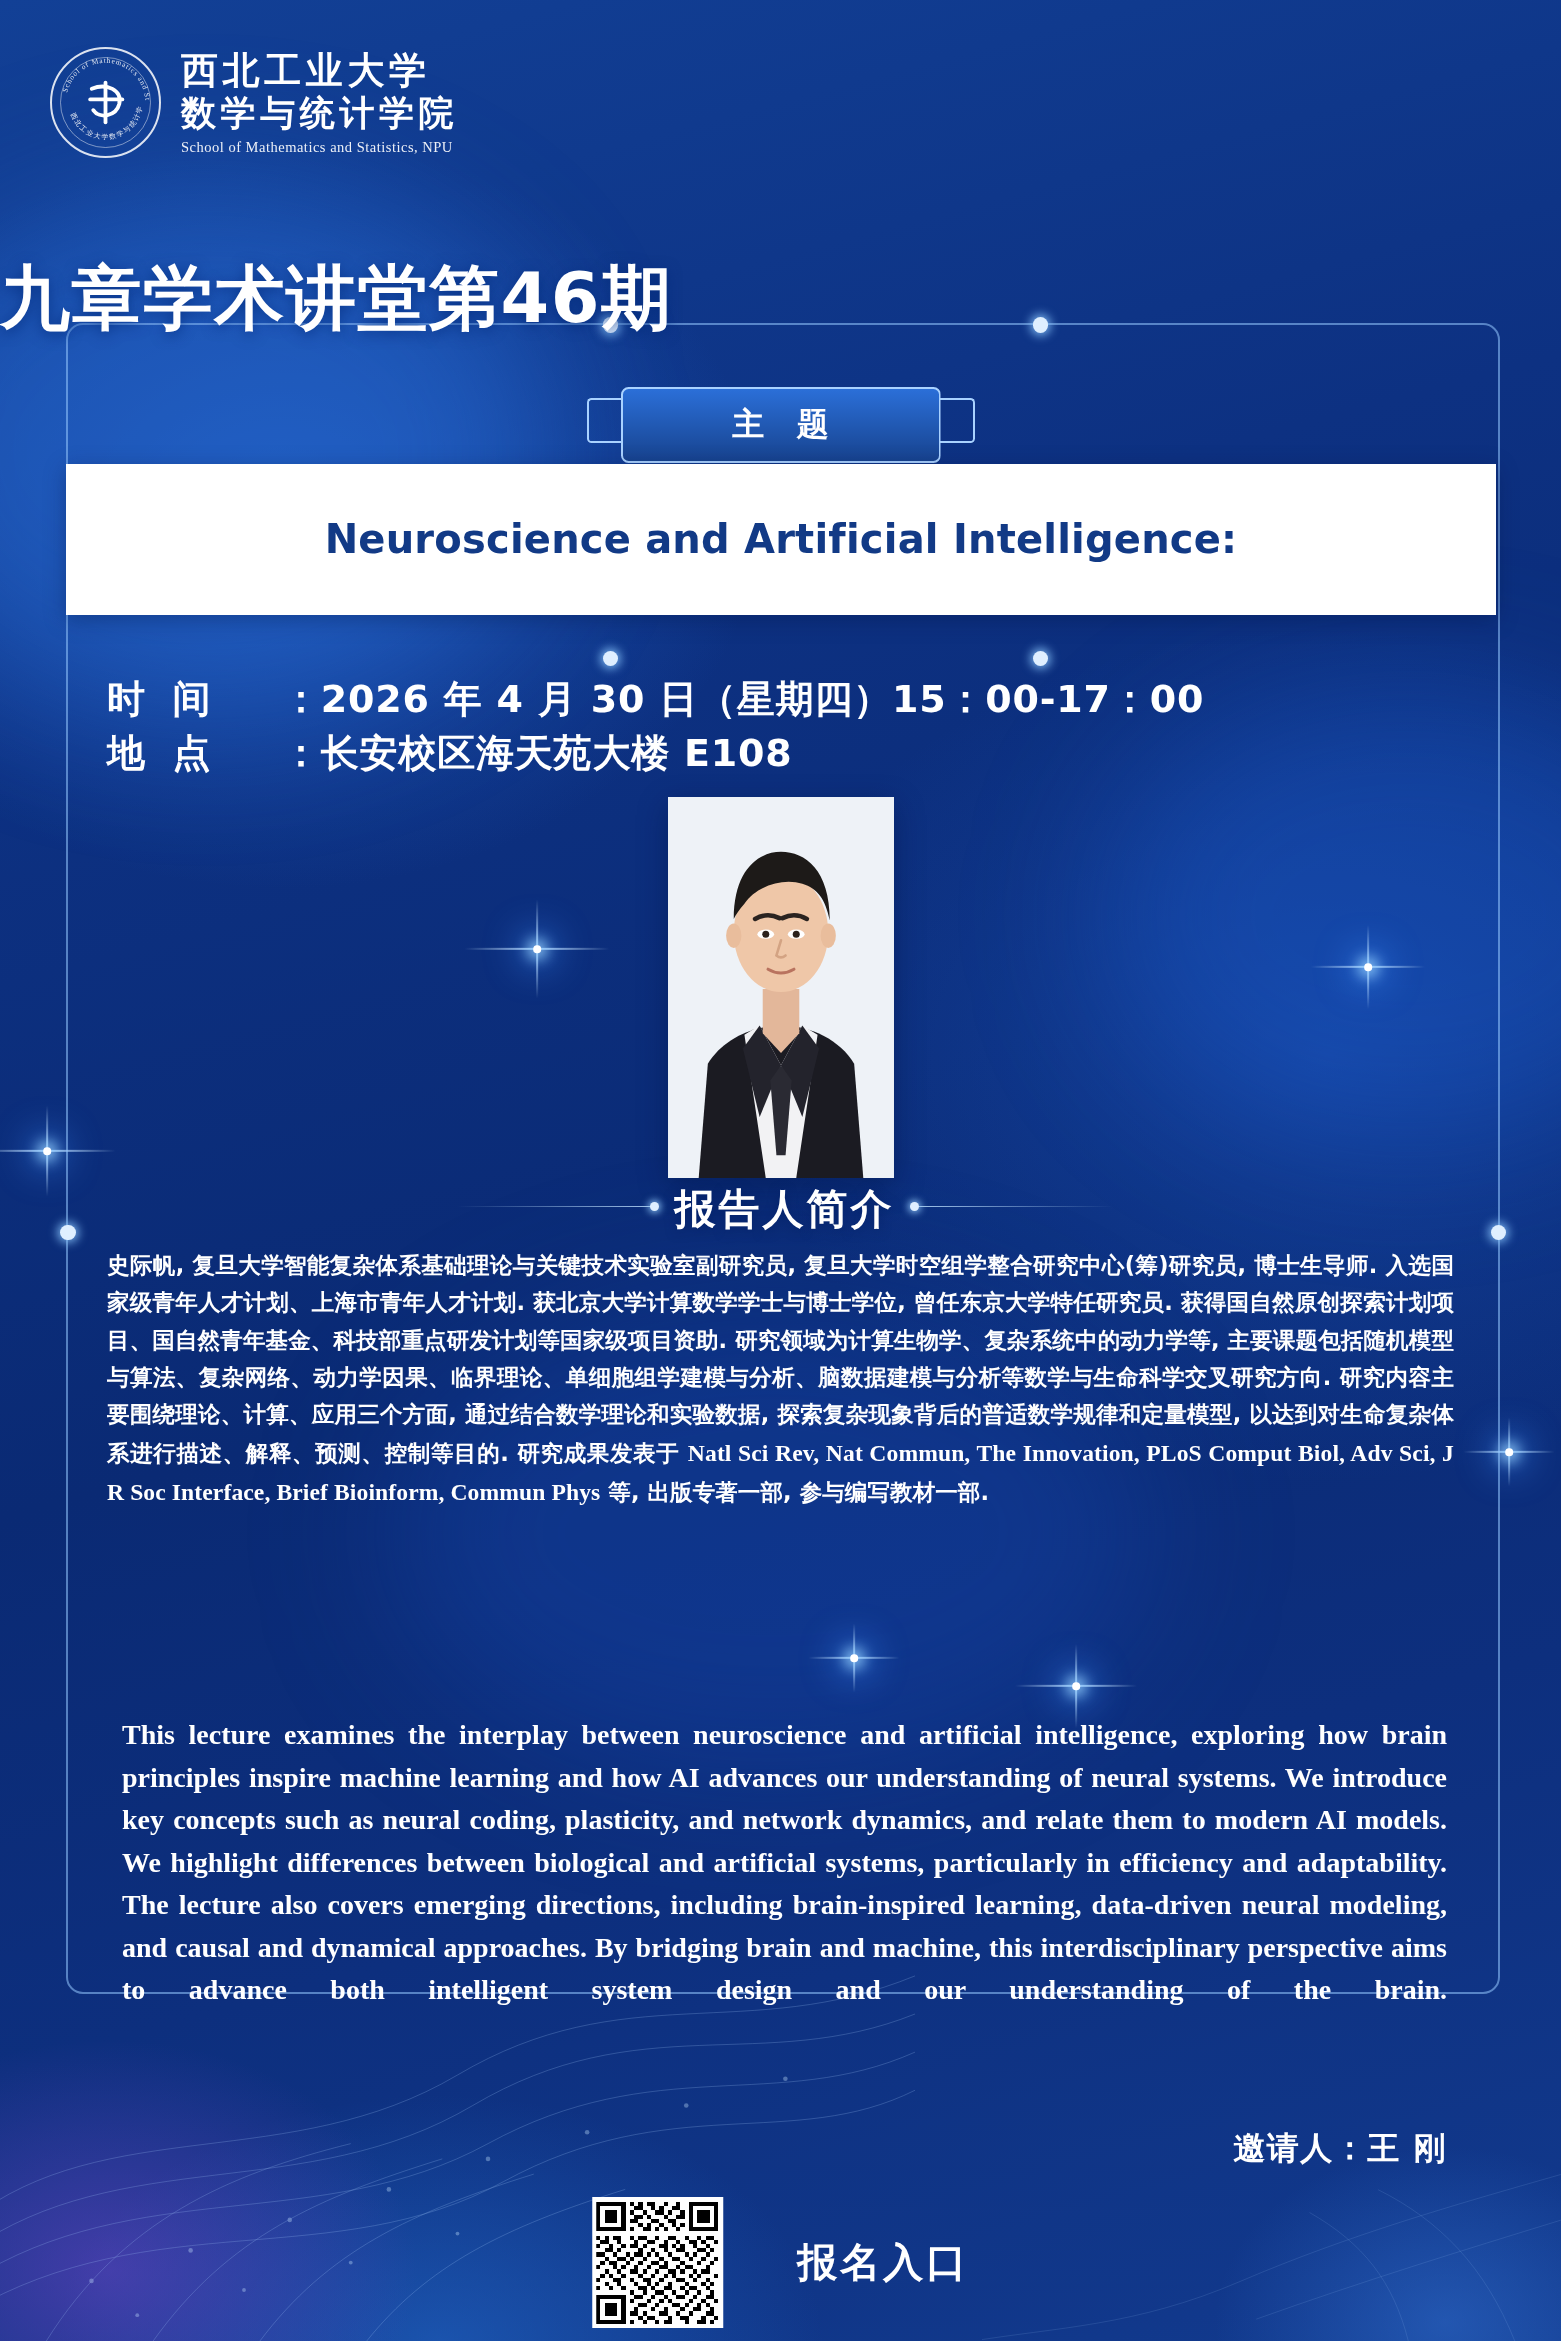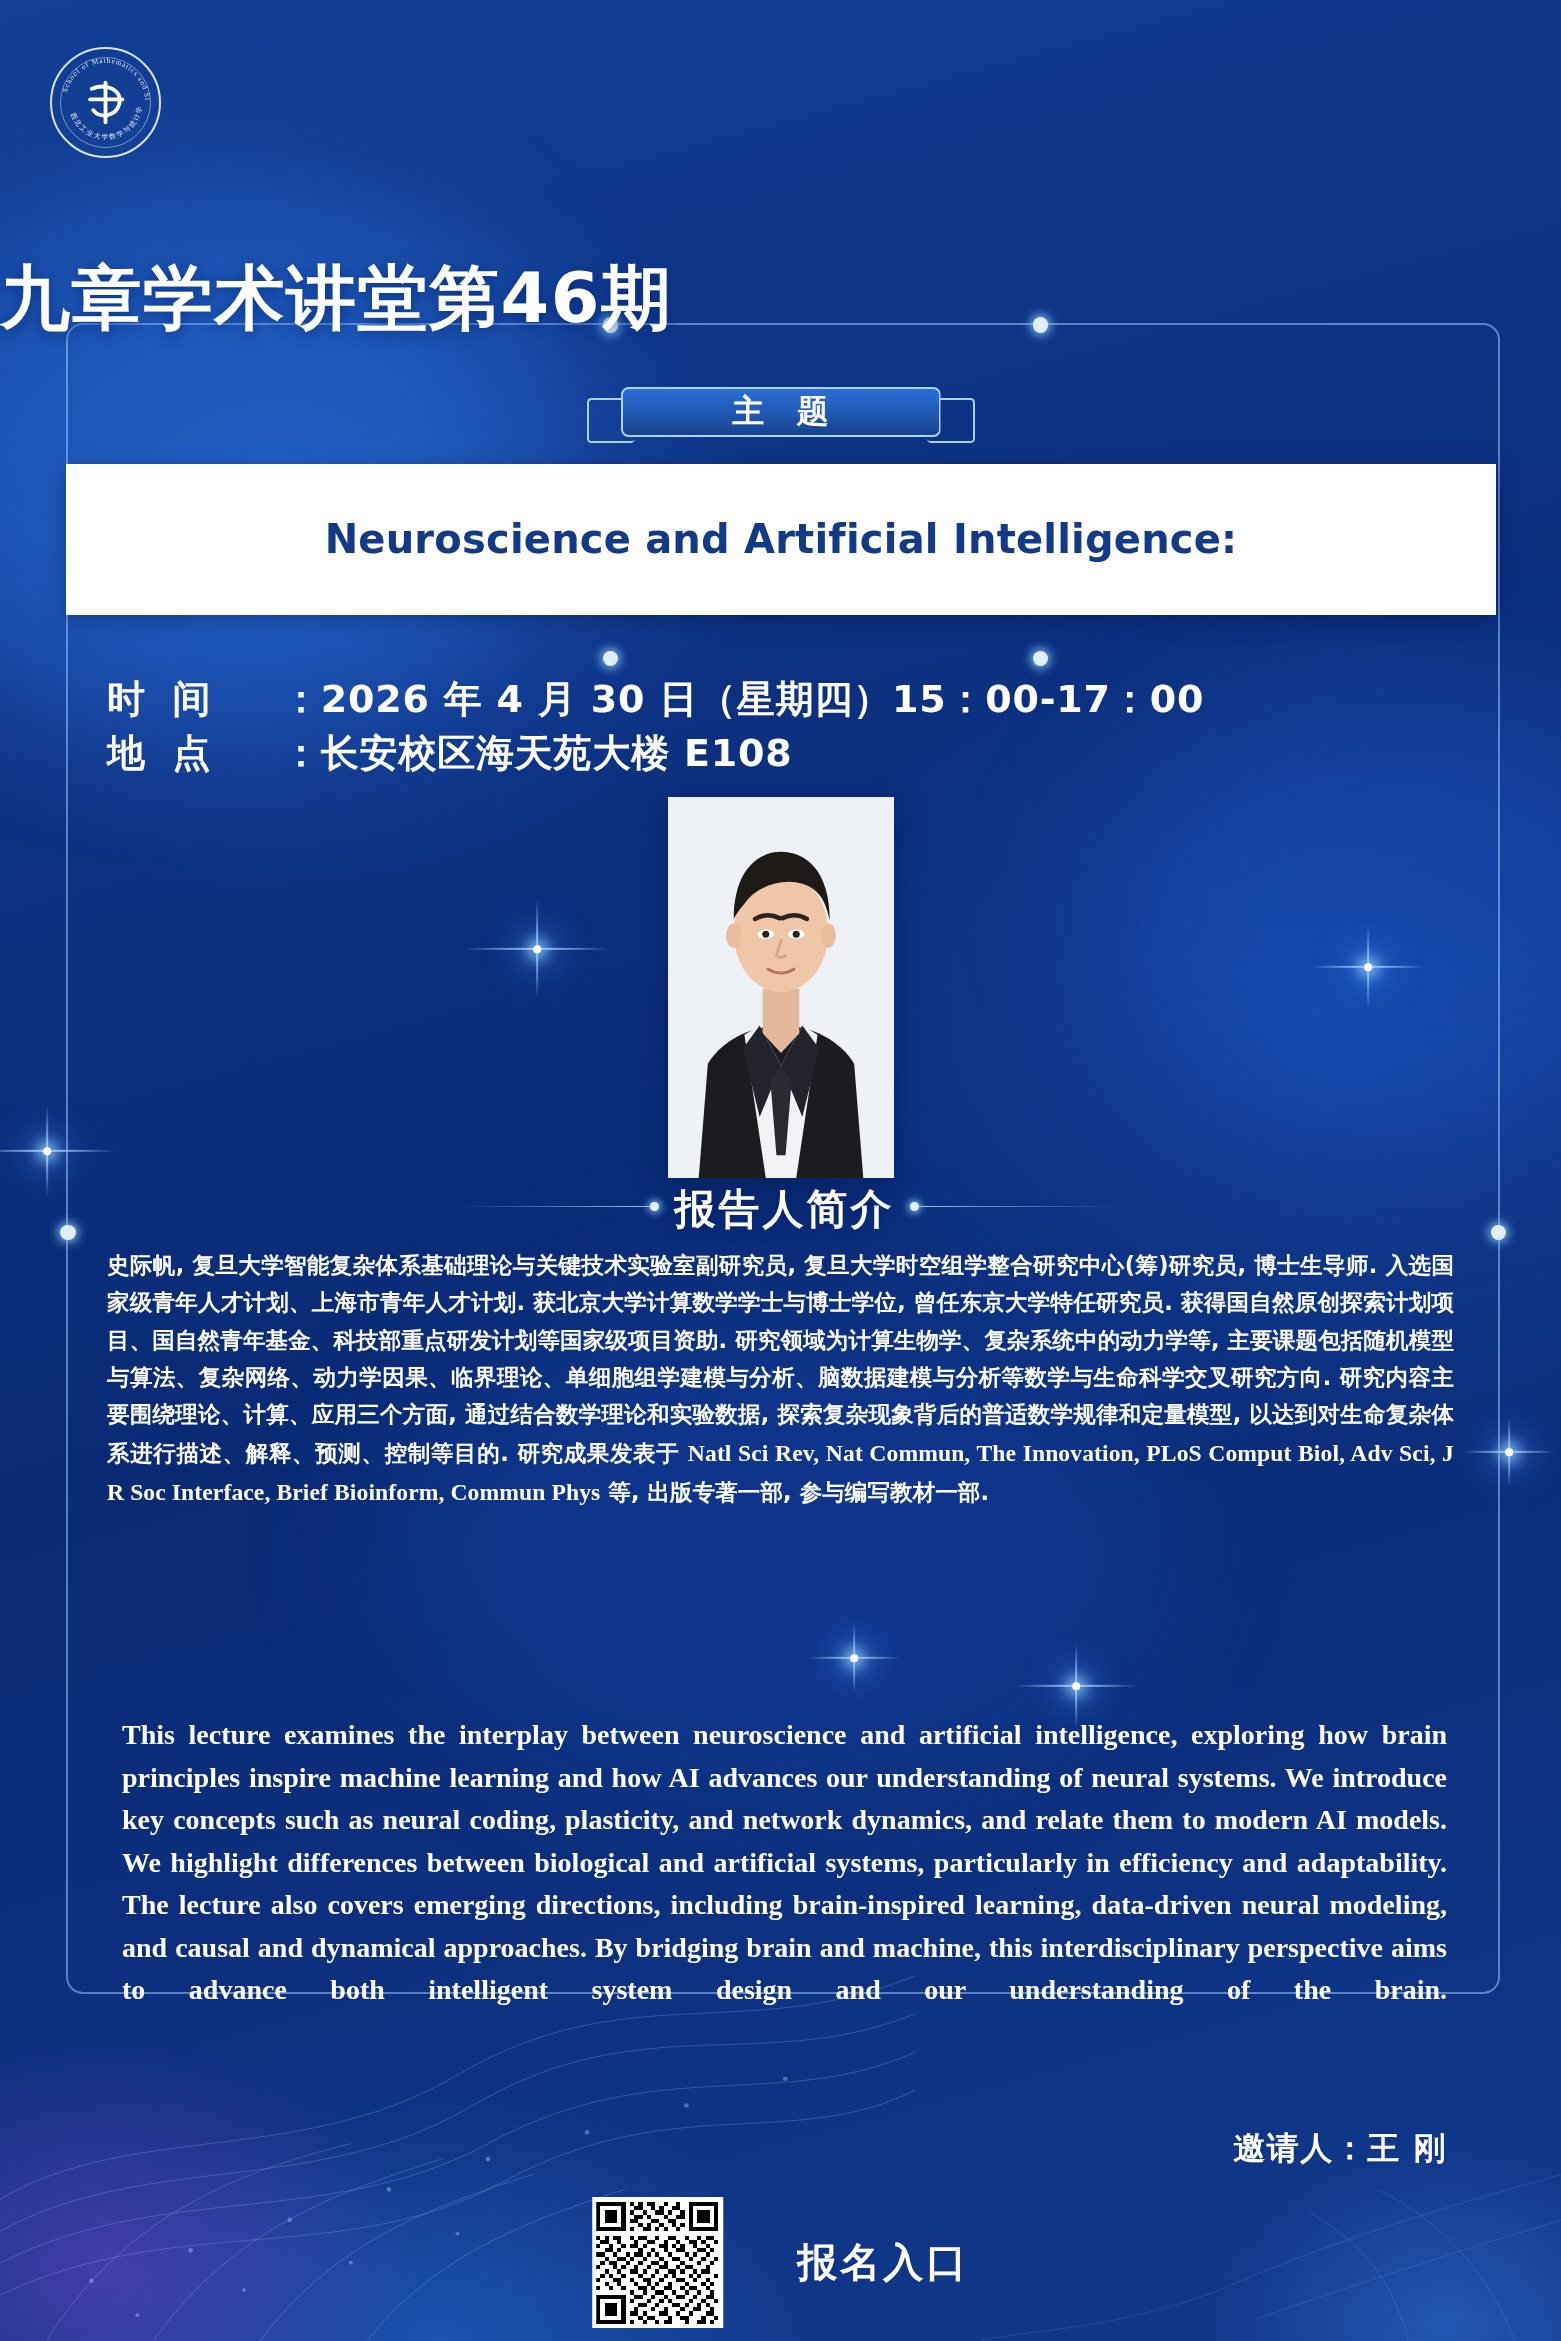--- a/index.html
+++ b/index.html
@@ -130,21 +130,21 @@
     font-size: 70px; font-weight: 700; color: #ffffff;
     letter-spacing: 1.5px;
     text-shadow: 0 3px 13.7px rgba(0,40,120,0.7);
   }
 
   
   .topic-badge {
     position: absolute;
     left: 50%; transform: translateX(-50%);
     top: 387px;
-    width: 320px; height: 50px;
+    width: 320px; height: 76px;
   }
   .topic-badge .bg {
     position: absolute; inset: 0;
     background: linear-gradient(180deg, #2b6fd8 0%, #17438f 100%);
     border: 2.3px solid #a9d2ff;
     border-radius: 7.6px;
     clip-path: polygon(0 0, 100% 0, 100% 100%, 0 100%);
   }
   .topic-badge .wingL, .topic-badge .wingR {
     position: absolute; top: 10.7px;
@@ -390,20 +390,25 @@
         </text>
         <text font-size="9" fill="rgba(255,255,255,0.9)" font-family="DejaVu Sans, sans-serif" letter-spacing="2">
           <textPath href="#arcBot" startOffset="10%">西北工业大学数学与统计学院</textPath>
         </text>
         <g stroke="#ffffff" stroke-width="5" fill="none" stroke-linecap="round">
           <path d="M52 52 C 72 44, 92 54, 88 72 C 84 88, 62 92, 54 80"></path>
           <path d="M70 44 L 70 96"></path>
           <path d="M50 66 L 92 66"></path>
         </g>
       </svg>
+    </div>
+    <div class="logo-text">
+      <div class="cn1">西北工业大学</div>
+      <div class="cn2">数学与统计学院</div>
+      <div class="en">School of Mathematics and Statistics, NPU</div>
     </div>
   </div>
 
   <div class="frame">
     <span class="dot" style="left:535px; top:-7.6px;"></span>
     <span class="dot" style="left:965px; top:-7.6px;"></span>
     <span class="dot" style="left:535px; top:326px;"></span>
     <span class="dot" style="left:965px; top:326px;"></span>
     <span class="dot" style="left:-7.6px; top:900px;"></span>
     <span class="dot" style="left:1423px; top:900px;"></span>

